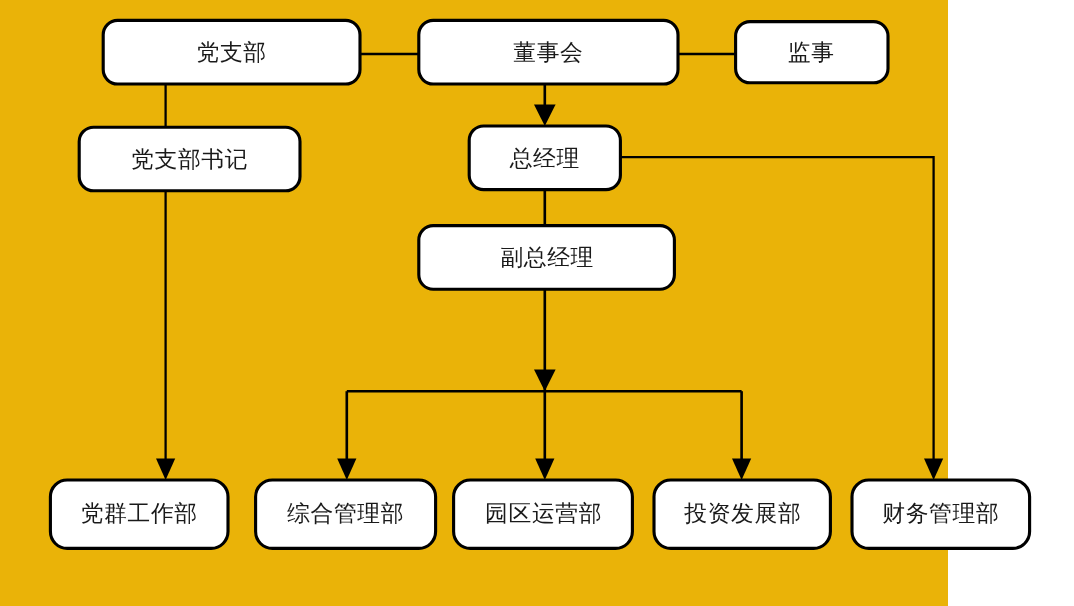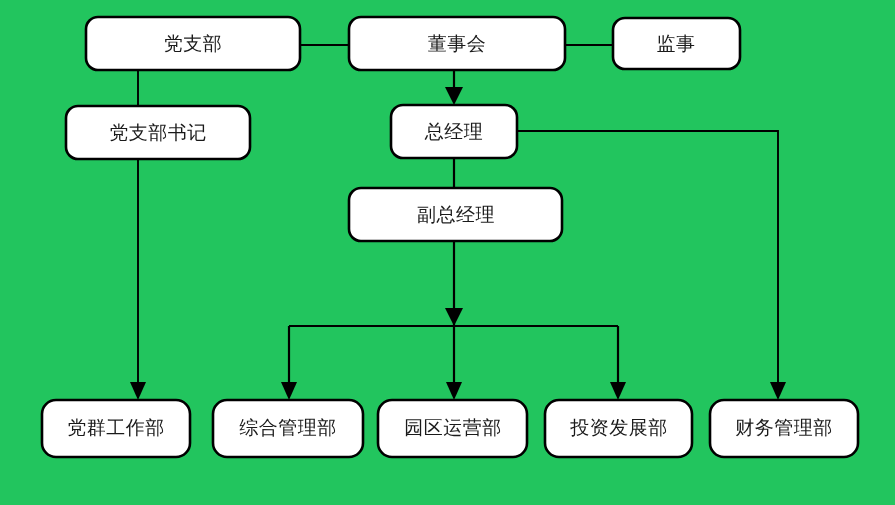--- a/index.html
+++ b/index.html
@@ -8,23 +8,23 @@
     background: #ffffff;
   }
   body {
     width: 895px;
     height: 505px;
     font-family: "Liberation Sans", "DejaVu Sans", sans-serif;
     overflow: hidden;
   }
   #org-chart-root {
     position: relative;
-    width: 895px;
+    width: 790px;
     height: 505px;
-    background: #22c55e;
+    background: #eab308;
   }
   svg#org-chart-svg {
     display: block;
     width: 895px;
     height: 505px;
   }
   .node-box {
     fill: #ffffff;
     stroke: #000000;
     stroke-width: 2.6;

